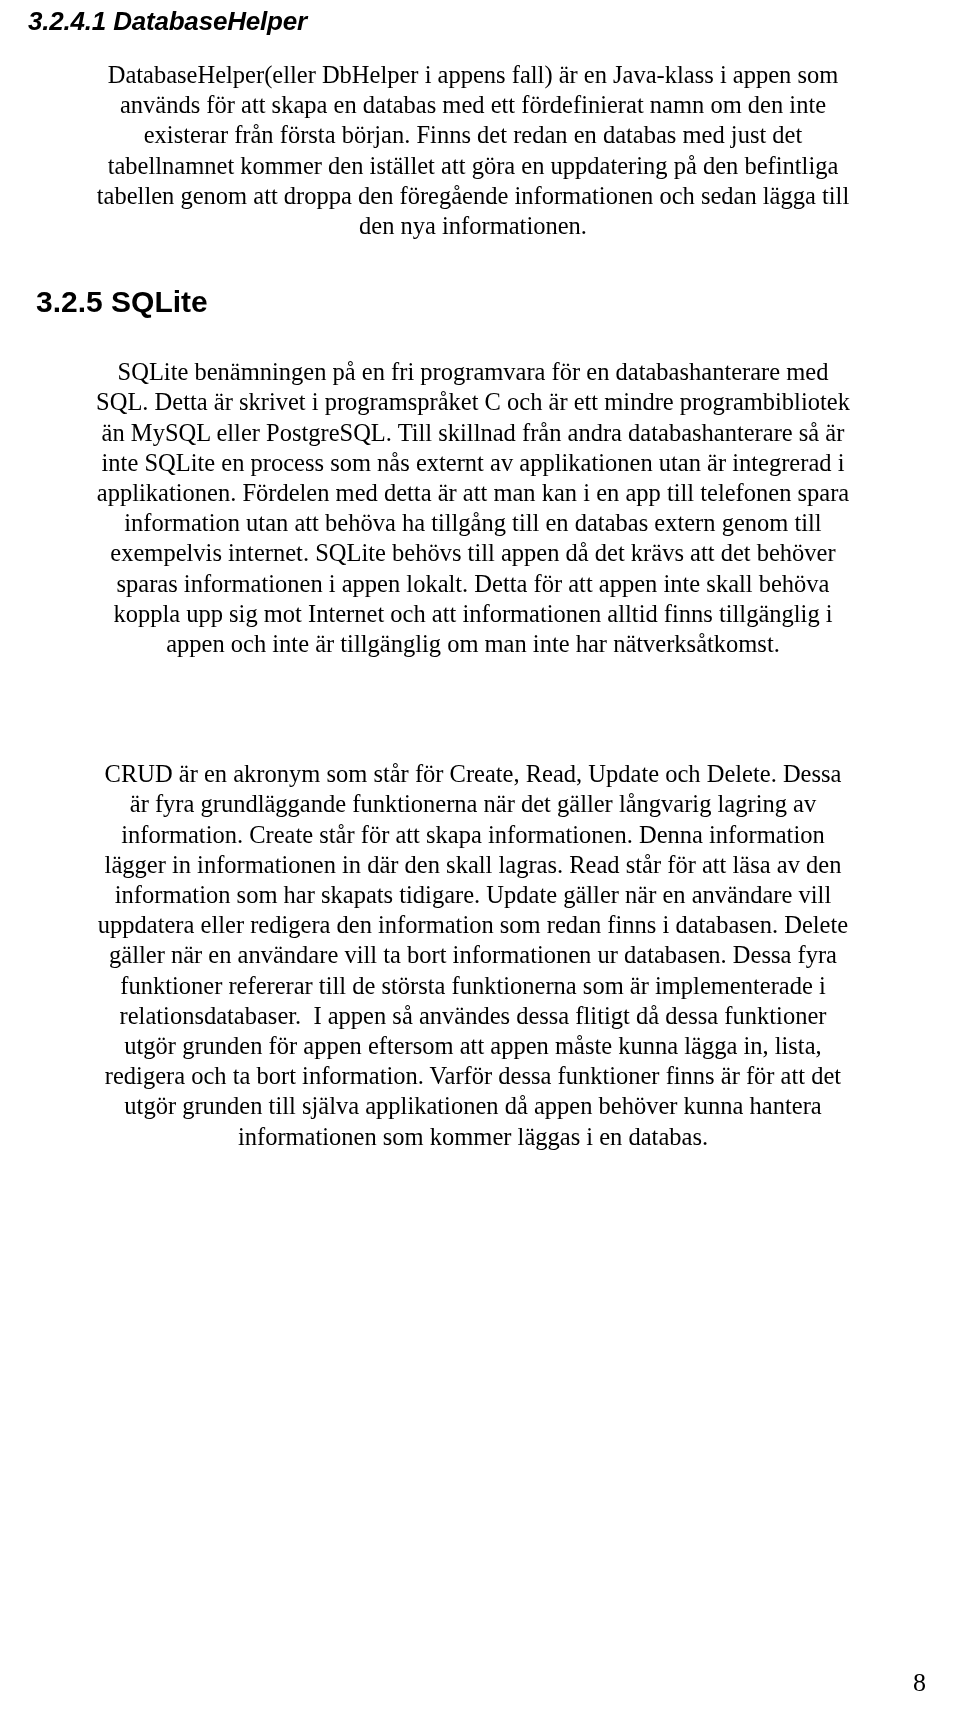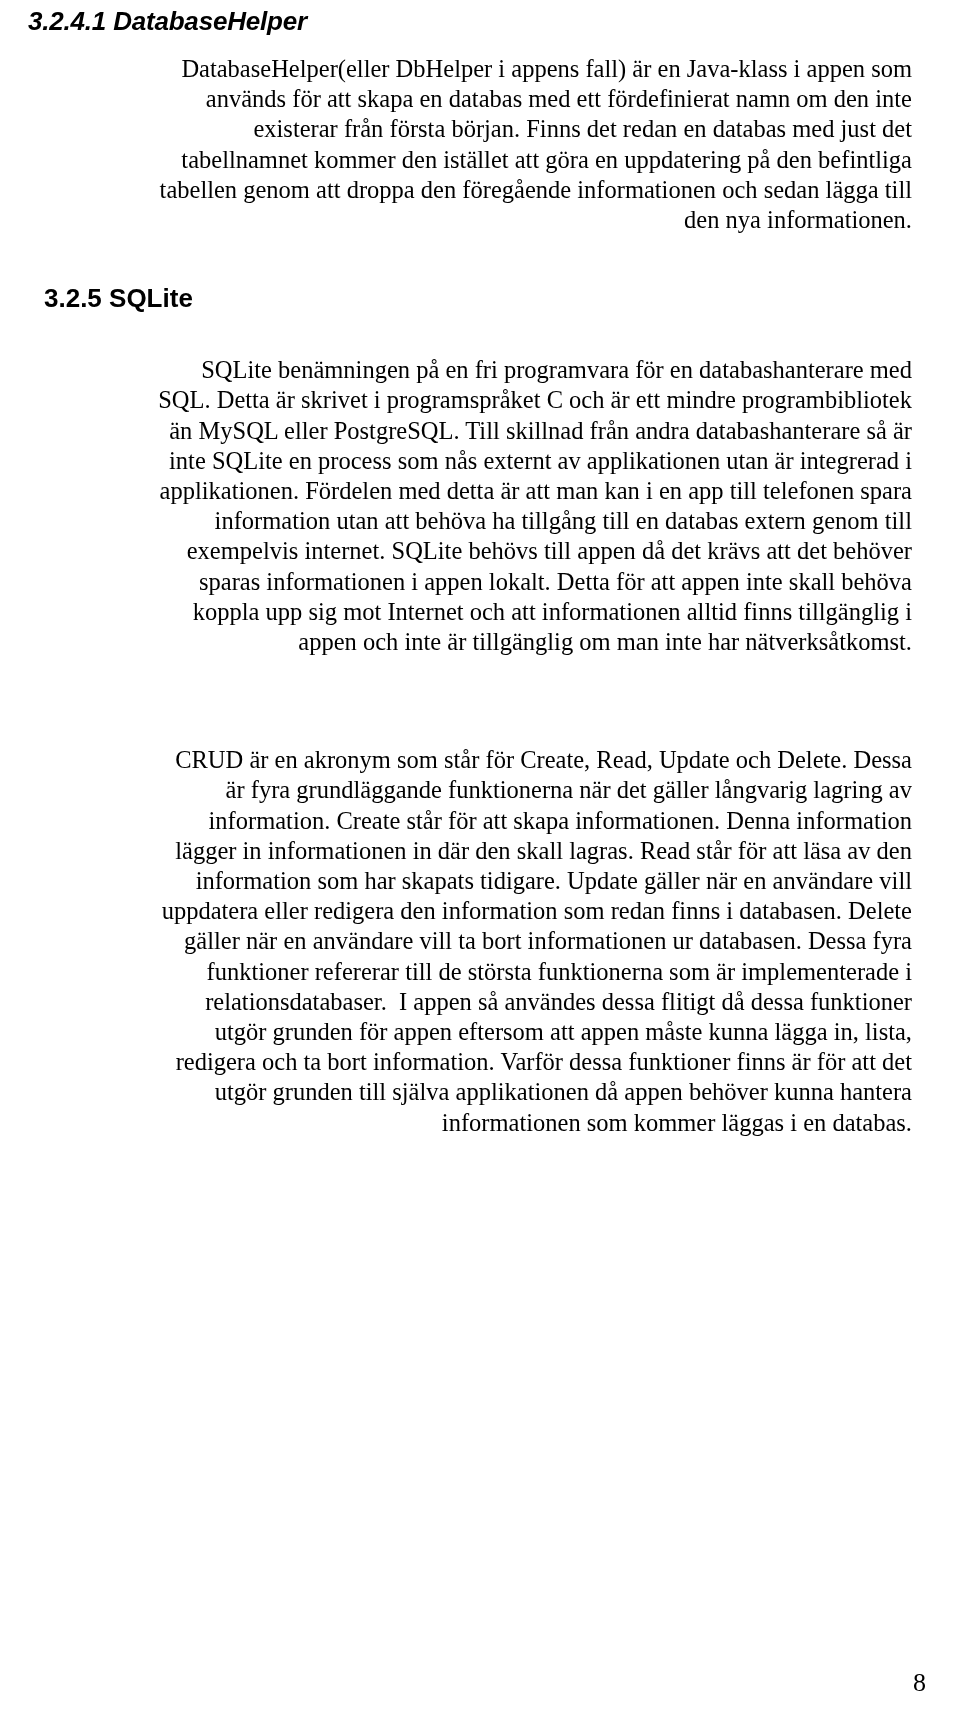--- a/index.html
+++ b/index.html
@@ -32,33 +32,33 @@
     font-style: italic;
     font-size: 26px;
     line-height: 30px;
     margin: 6px 0 0 0;
     letter-spacing: -0.2px;
     white-space: nowrap;
   }
   .h-sec {
     font-family: "Liberation Sans", "DejaVu Sans", sans-serif;
     font-weight: bold;
-    font-size: 26px;
+    font-size: 30px;
     line-height: 30px;
-    margin: 16px;
+    margin: 8px;
     white-space: nowrap;
   }
 
   
   .para {
     font-family: "Liberation Serif", "DejaVu Serif", serif;
     font-size: 24.5px;
     line-height: 30.2px;
-    text-align: right;
-    margin: 6px;
+    text-align: center;
+    margin: 12px;
     padding: 0;
     white-space: pre-wrap;
     word-spacing: 0px;
   }
 
   .sp-12 { height: 12px; }
   .sp-20 { height: 20px; }
   .sp-26 { height: 26px; }
   .sp-56 { height: 56px; }
 

